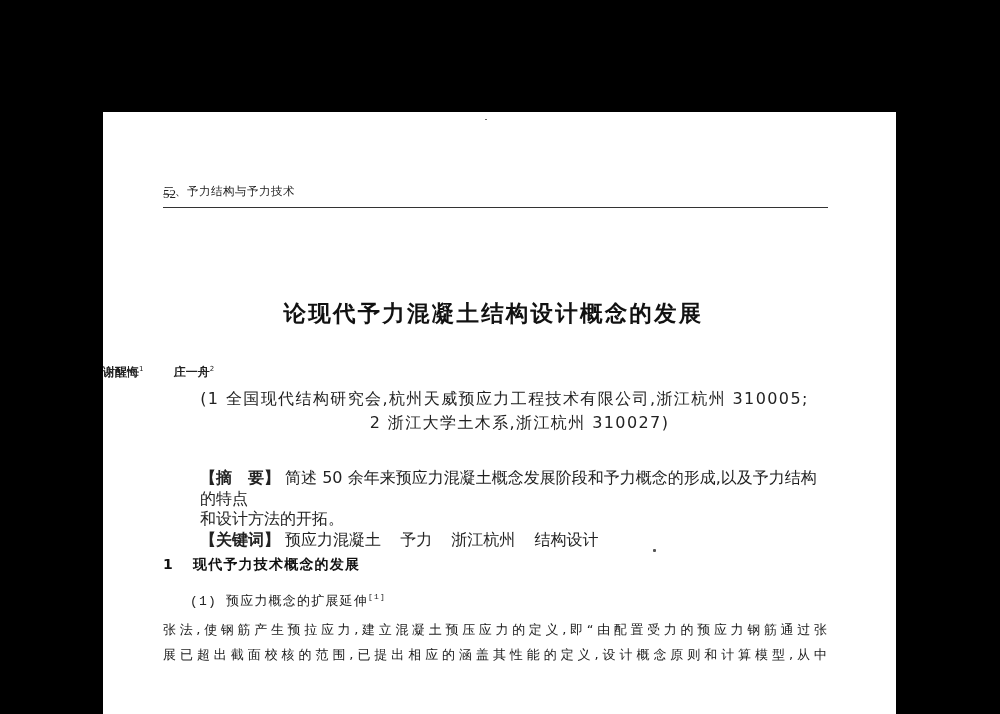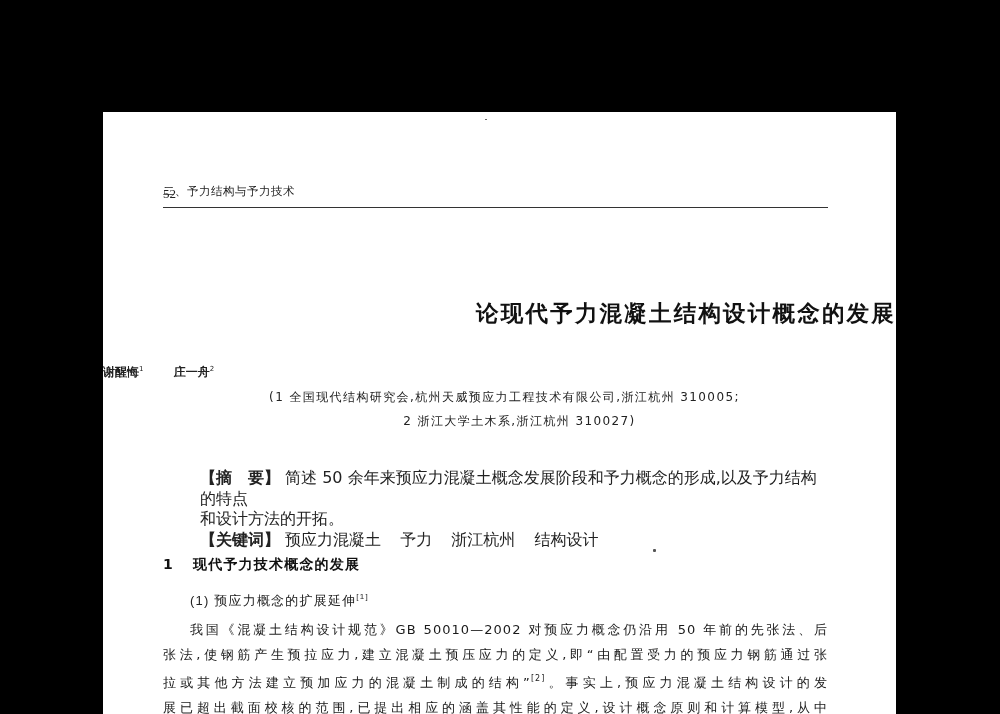--- a/index.html
+++ b/index.html
@@ -41,22 +41,22 @@
       color: #222;
     }
     .header-rule {
       position: absolute;
       left: 60px; top: 95px;
       width: 665px; height: 1px;
       background: #333;
     }
     .title {
       position: absolute;
-      left: 0; right: 0; top: 186px;
-      text-align: right;
+      left: 0; right: 12px; top: 186px;
+      text-align: center;
       font-family: "DejaVu Sans", sans-serif;
       font-weight: bold;
       font-size: 22.5px;
       letter-spacing: 2.2px;
       color: #111;
     }
     .authors {
       position: absolute;
       left: 0; right: 0; top: 252px;
       font-family: "DejaVu Sans", sans-serif;
@@ -64,21 +64,21 @@
       font-weight: bold;
       color: #222;
     }
     .authors sup { font-size: 7px; font-weight: normal; vertical-align: 5px; }
     .authors .gap { display: inline-block; width: 22px; }
     .affil {
       position: absolute;
       left: 0; right: 0;
       text-align: center;
       font-family: "DejaVu Sans", sans-serif;
-      font-size: 12px;
+      font-size: 16px;
       letter-spacing: 1.4px;
       color: #222;
     }
     .affil.l1 { top: 277px; left: 10px; }
     .affil.l2 { top: 301px; padding-left: 40px; }
     .abstract {
       position: absolute;
       left: 97px; top: 356px;
       width: 620px;
       font-family: "DejaVu Sans", sans-serif;
@@ -95,21 +95,21 @@
       font-family: "DejaVu Sans", sans-serif;
       font-weight: bold;
       font-size: 14px;
       letter-spacing: 1.2px;
       color: #111;
     }
     .section-heading .num { display: inline-block; width: 30px; }
     .subheading {
       position: absolute;
       left: 87px; top: 480px;
-      font-family: Liberation Sans, sans-serif;
+      font-family: Liberation Mono, monospace;
       font-size: 13px;
       letter-spacing: 1.2px;
       color: #222;
     }
     .subheading sup { font-size: 8px; vertical-align: 6px; }
     .body-text {
       position: absolute;
       left: 60px; top: 506px;
       width: 665px;
       font-family: "DejaVu Sans", sans-serif;
@@ -171,19 +171,17 @@
 
   <div class="section-heading">
     <span class="num">1</span><span>现代予力技术概念的发展</span>
   </div>
 
   <div class="subheading">
     <span>(1) 预应力概念的扩展延伸</span><sup>[1]</sup>
   </div>
 
   <div class="body-text">
-    <span class="line first">我国《混凝土结构设计规范》GB 50010—2002 对预应力概念仍沿用 50 年前的先张法、后</span>
     <span class="line">张法,使钢筋产生预拉应力,建立混凝土预压应力的定义,即“由配置受力的预应力钢筋通过张</span>
-    <span class="line"><span>拉或其他方法建立预加应力的混凝土制成的结构”</span><sup>[2]</sup><span>。事实上,预应力混凝土结构设计的发</span></span>
     <span class="line">展已超出截面校核的范围,已提出相应的涵盖其性能的定义,设计概念原则和计算模型,从中</span>
   </div>
 
 </div>
 
 </body></html>

